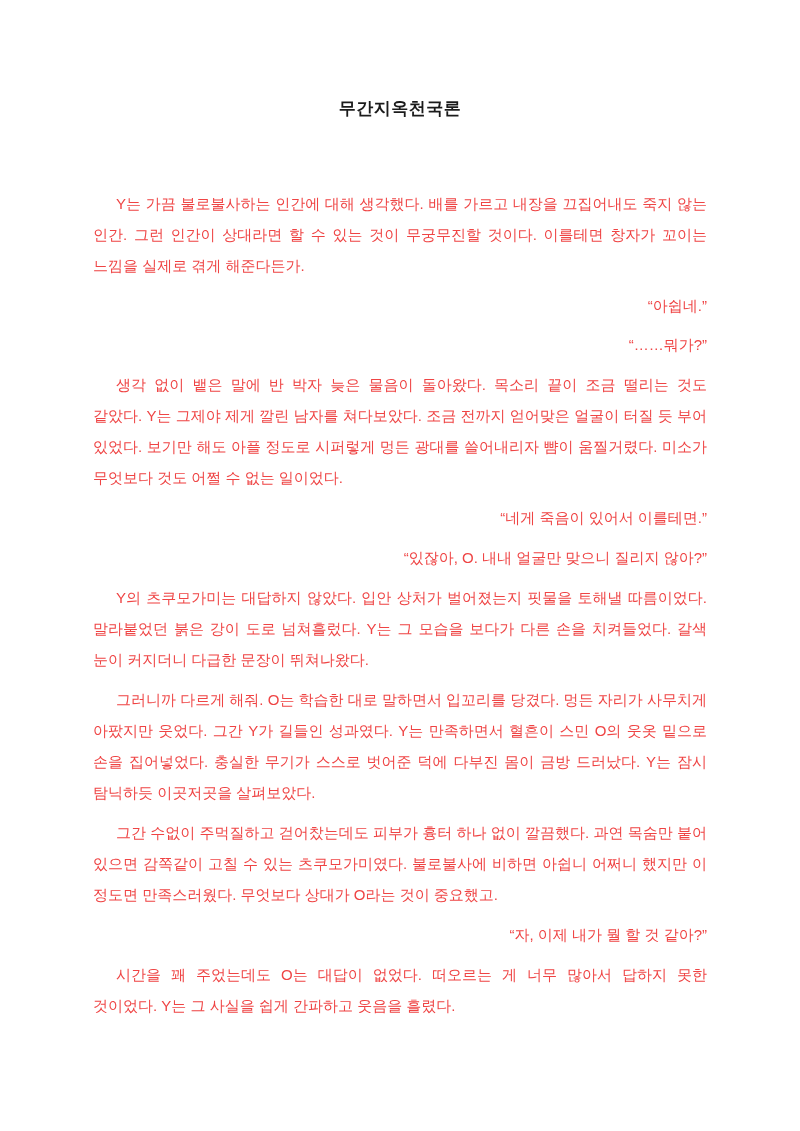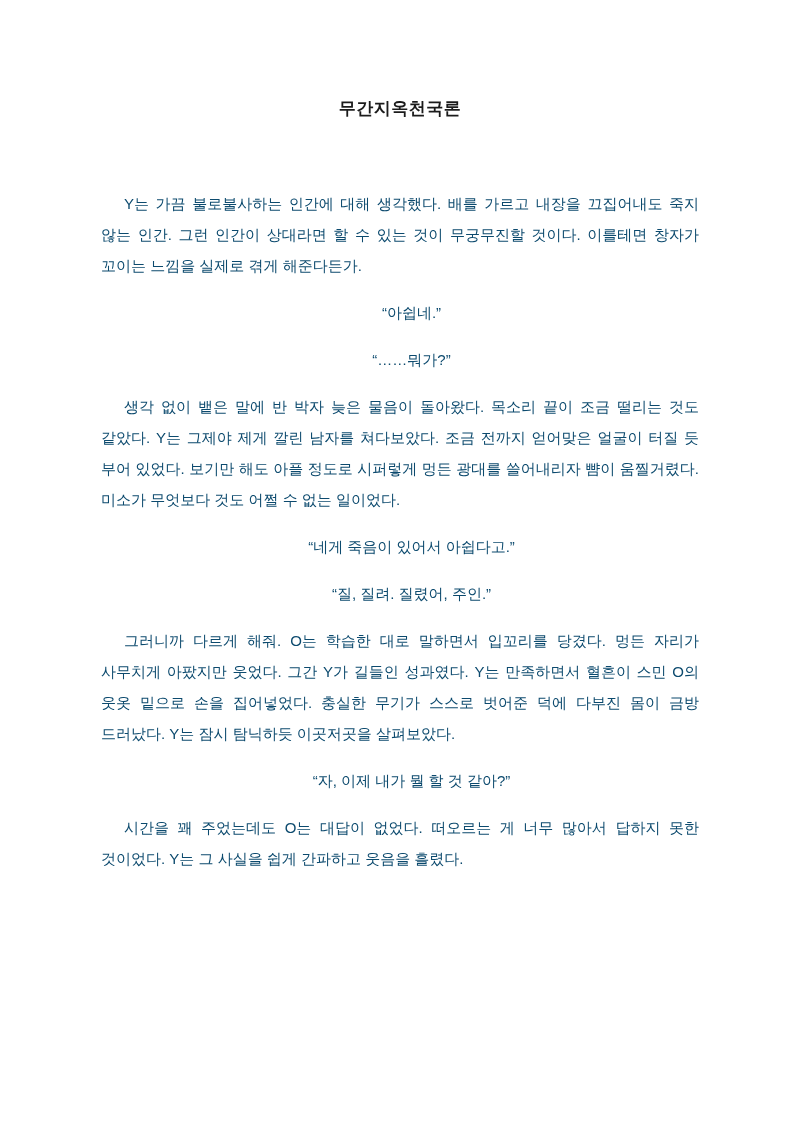--- a/index.html
+++ b/index.html
@@ -31,55 +31,61 @@
     margin: 0 0 66px 0;
   }
   .content {
     font-size: 15px;
     line-height: 31px;
   }
   .block {
     margin: 0 0 9px 0;
   }
   .line {
-    margin: 16px;
+    margin: 8px;
     text-indent: 23px;
     text-align: justify;
     word-break: keep-all;
-    color: #0c4a6e;
+    color: #ef4444;
   }
   .block[data-name="dialogue-block"] .line {
-    text-align: center;
+    text-align: right;
   }
 </style>
 </head>
 <body>
 
 <div class="page" data-name="document-page">
   <h1 class="doc-title" data-name="document-title">무간지옥천국론</h1>
 
   <div class="content" id="blocks-container" data-name="story-body">
       <div class="block" data-name="paragraph-block">
         <p class="line" data-name="paragraph-text">Y는 가끔 불로불사하는 인간에 대해 생각했다. 배를 가르고 내장을 끄집어내도 죽지 않는 인간. 그런 인간이 상대라면 할 수 있는 것이 무궁무진할 것이다. 이를테면 창자가 꼬이는 느낌을 실제로 겪게 해준다든가.</p>
       </div>
       <div class="block" data-name="dialogue-block">
         <p class="line" data-name="dialogue-line">“아쉽네.”</p>
         <p class="line" data-name="dialogue-line">“……뭐가?”</p>
       </div>
       <div class="block" data-name="paragraph-block">
         <p class="line" data-name="paragraph-text">생각 없이 뱉은 말에 반 박자 늦은 물음이 돌아왔다. 목소리 끝이 조금 떨리는 것도 같았다. Y는 그제야 제게 깔린 남자를 쳐다보았다. 조금 전까지 얻어맞은 얼굴이 터질 듯 부어 있었다. 보기만 해도 아플 정도로 시퍼렇게 멍든 광대를 쓸어내리자 뺨이 움찔거렸다. 미소가 무엇보다 것도 어쩔 수 없는 일이었다.</p>
       </div>
       <div class="block" data-name="dialogue-block">
-        <p class="line" data-name="dialogue-line">“네게 죽음이 있어서 아쉽다고.”</p>
+        <p class="line" data-name="dialogue-line">“네게 죽음이 있어서 이를테면.”</p>
       </div>
       <div class="block" data-name="dialogue-block">
-        <p class="line" data-name="dialogue-line">“질, 질려. 질렸어, 주인.”</p>
+        <p class="line" data-name="dialogue-line">“있잖아, O. 내내 얼굴만 맞으니 질리지 않아?”</p>
+      </div>
+      <div class="block" data-name="paragraph-block">
+        <p class="line" data-name="paragraph-text">Y의 츠쿠모가미는 대답하지 않았다. 입안 상처가 벌어졌는지 핏물을 토해낼 따름이었다. 말라붙었던 붉은 강이 도로 넘쳐흘렀다. Y는 그 모습을 보다가 다른 손을 치켜들었다. 갈색 눈이 커지더니 다급한 문장이 뛰쳐나왔다.</p>
       </div>
       <div class="block" data-name="paragraph-block">
         <p class="line" data-name="paragraph-text">그러니까 다르게 해줘. O는 학습한 대로 말하면서 입꼬리를 당겼다. 멍든 자리가 사무치게 아팠지만 웃었다. 그간 Y가 길들인 성과였다. Y는 만족하면서 혈흔이 스민 O의 웃옷 밑으로 손을 집어넣었다. 충실한 무기가 스스로 벗어준 덕에 다부진 몸이 금방 드러났다. Y는 잠시 탐닉하듯 이곳저곳을 살펴보았다.</p>
+      </div>
+      <div class="block" data-name="paragraph-block">
+        <p class="line" data-name="paragraph-text">그간 수없이 주먹질하고 걷어찼는데도 피부가 흉터 하나 없이 깔끔했다. 과연 목숨만 붙어 있으면 감쪽같이 고칠 수 있는 츠쿠모가미였다. 불로불사에 비하면 아쉽니 어쩌니 했지만 이 정도면 만족스러웠다. 무엇보다 상대가 O라는 것이 중요했고.</p>
       </div>
       <div class="block" data-name="dialogue-block">
         <p class="line" data-name="dialogue-line">“자, 이제 내가 뭘 할 것 같아?”</p>
       </div>
       <div class="block" data-name="paragraph-block">
         <p class="line" data-name="paragraph-text">시간을 꽤 주었는데도 O는 대답이 없었다. 떠오르는 게 너무 많아서 답하지 못한 것이었다. Y는 그 사실을 쉽게 간파하고 웃음을 흘렸다.</p>
       </div>
     </div>
 
 </div>

